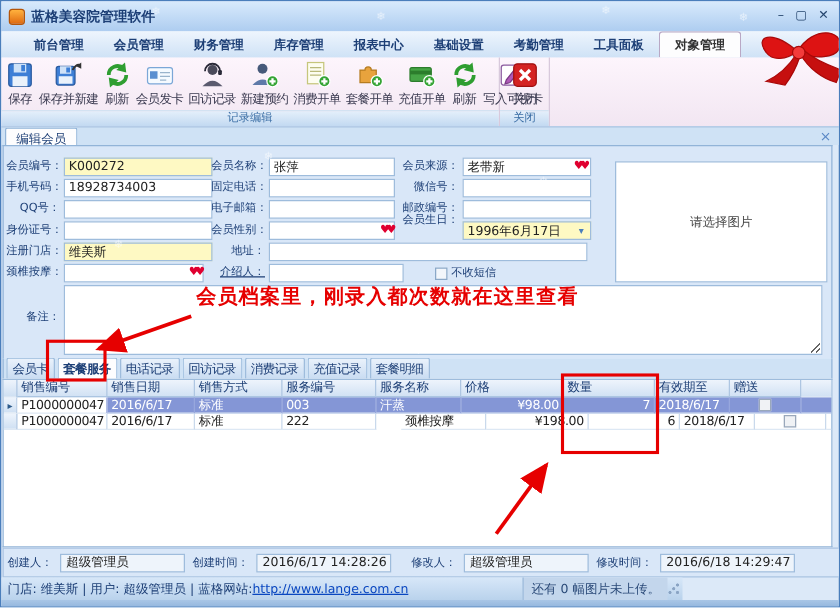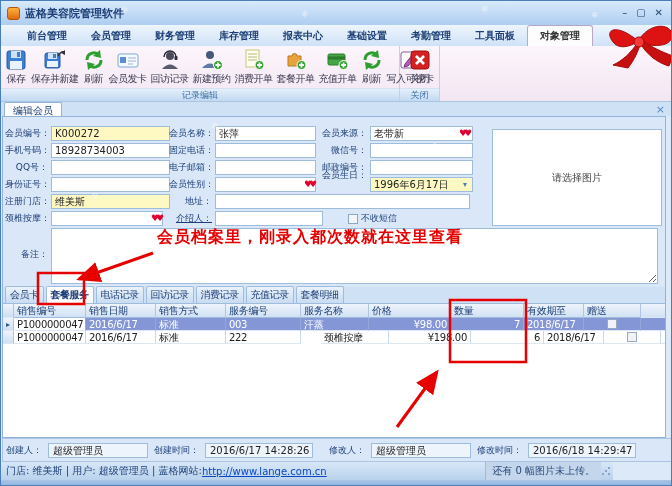--- a/index.html
+++ b/index.html
@@ -71,21 +71,21 @@
   .cb { width:10px; height:10px; border:1px solid #9aa8bb; background:#f0f2f5; margin:1px auto; }
   .filler { flex:1; border-bottom:1px solid #dde8f4; }
 
   
   .audit { position:absolute; left:1px; top:437px; width:672px; height:24px; background:#d9e7f8; border:1px solid #aac4e2;
     display:flex; align-items:center; padding-left:3px; gap:6px; }
   .audit .al { font-size:9px; color:#1d3f76; white-space:nowrap; }
   .audit .av { height:15px; border:1px solid #9ebcdc; background:#eef4fb; font-size:10px; color:#222; padding:0 4px; line-height:13px; white-space:nowrap; overflow:hidden; }
 
   
-  .statusbar { position:absolute; left:0; top:461px; width:612px; height:18px;
+  .statusbar { position:absolute; left:0; top:461px; width:545px; height:18px;
     background:linear-gradient(#d7e7f8,#b9d2ec); display:flex; align-items:center; font-size:10px; color:#1d3f76; padding-left:5px; }
   .statusbar a { color:#0a47c0; text-decoration:underline; cursor:pointer; }
   .sright { margin-left:auto; background:#c3d6ec; border-left:1px solid #9ebcdc; height:100%; display:flex; align-items:center; padding:0 6px; color:#2b4a78; }
   .grip { width:10px; height:10px; margin-right:2px; background:
     radial-gradient(circle at 8px 2px,#8aa4c4 1px,transparent 1.5px),
     radial-gradient(circle at 8px 8px,#8aa4c4 1px,transparent 1.5px),
     radial-gradient(circle at 2px 8px,#8aa4c4 1px,transparent 1.5px),
     radial-gradient(circle at 5px 5px,#8aa4c4 1px,transparent 1.5px); }
   .bottomstrip { position:absolute; left:0; top:479px; width:672px; height:7px; background:linear-gradient(#a9c6e6,#8fb3dc); }
 

